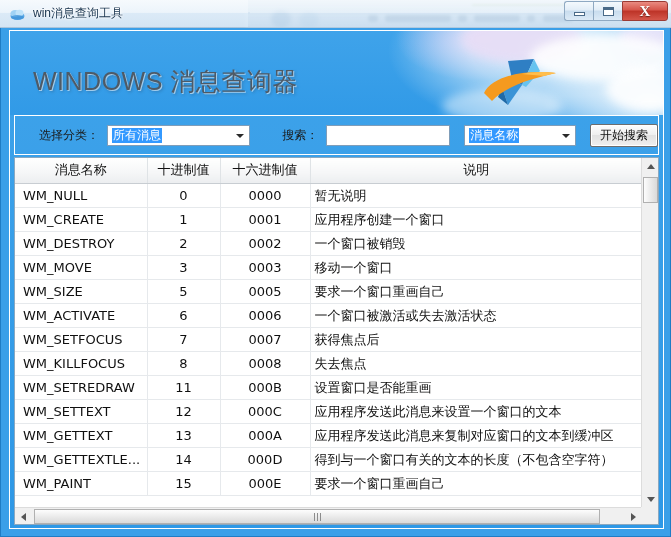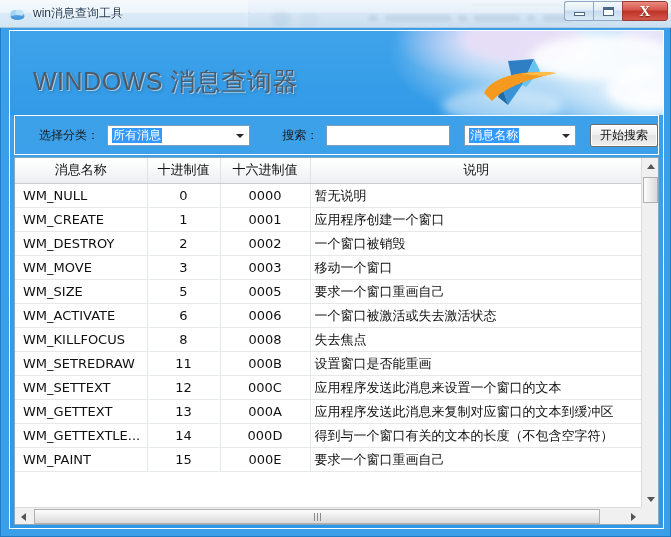--- a/index.html
+++ b/index.html
@@ -459,20 +459,26 @@
                   <td class="c-hex">0005</td>
                   <td class="c-desc">要求一个窗口重画自己</td>
                 </tr>
                 <tr>
                   <td class="c-name">WM_ACTIVATE</td>
                   <td class="c-dec">6</td>
                   <td class="c-hex">0006</td>
                   <td class="c-desc">一个窗口被激活或失去激活状态</td>
                 </tr>
                 <tr>
+                  <td class="c-name">WM_SETFOCUS</td>
+                  <td class="c-dec">7</td>
+                  <td class="c-hex">0007</td>
+                  <td class="c-desc">获得焦点后</td>
+                </tr>
+                <tr>
                   <td class="c-name">WM_KILLFOCUS</td>
                   <td class="c-dec">8</td>
                   <td class="c-hex">0008</td>
                   <td class="c-desc">失去焦点</td>
                 </tr>
                 <tr>
                   <td class="c-name">WM_SETREDRAW</td>
                   <td class="c-dec">11</td>
                   <td class="c-hex">000B</td>
                   <td class="c-desc">设置窗口是否能重画</td>

